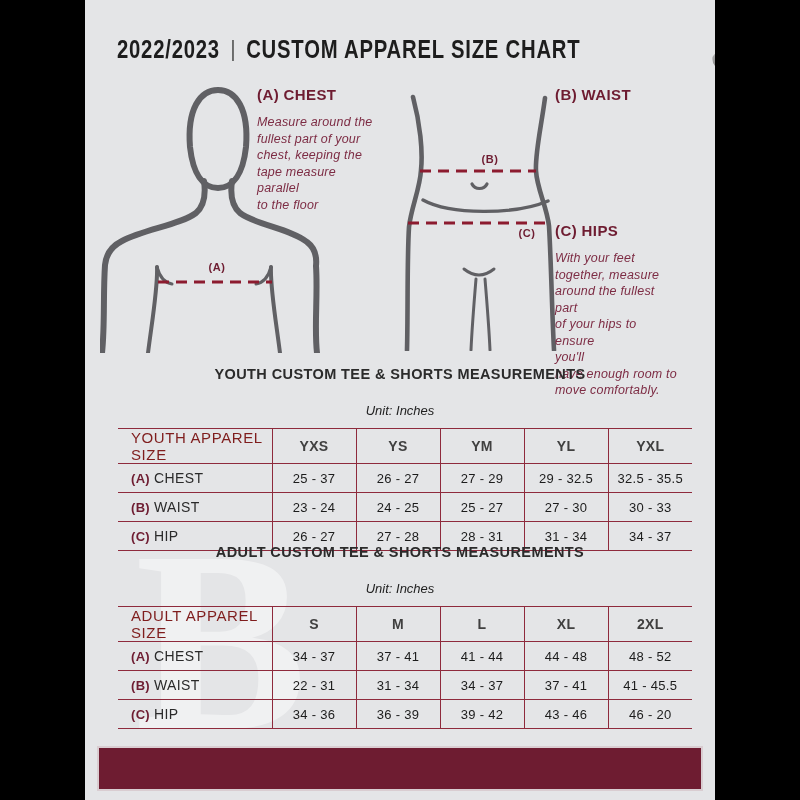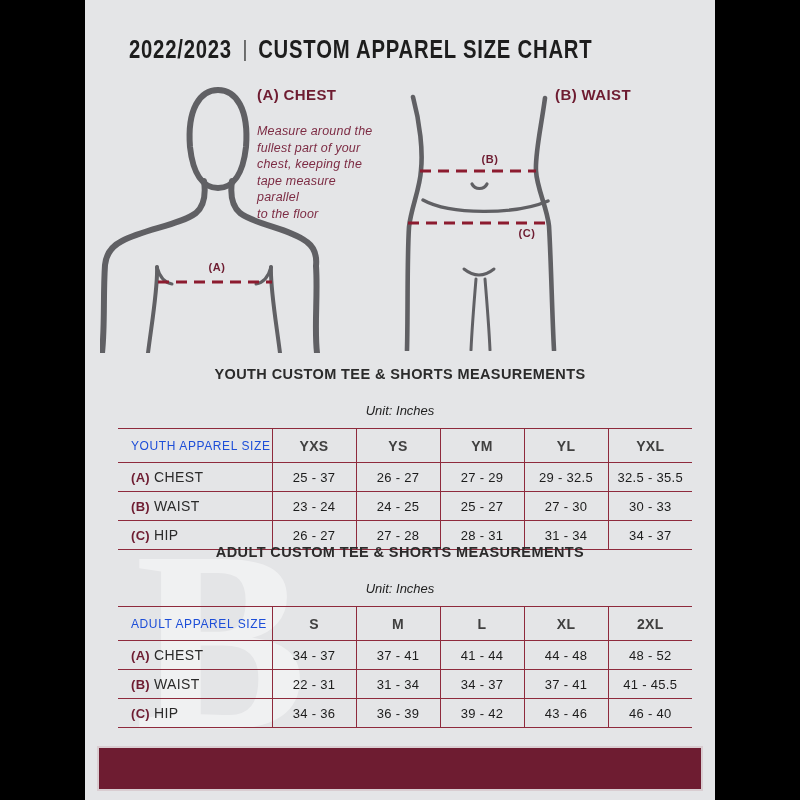--- a/index.html
+++ b/index.html
@@ -12,21 +12,21 @@
     background:#e4e5e7;overflow:hidden;
   }
   
   .watermark{
     position:absolute;left:50px;top:538px;
     font:700 258px "Liberation Serif",serif;line-height:.8;
     color:rgba(255,255,255,.45);pointer-events:none;
   }
   
   .header{
-    position:absolute;top:0;left:12px;width:630px;height:82px;
+    position:absolute;top:0;left:0;width:630px;height:82px;
     display:flex;align-items:center;justify-content:space-between;
     padding:16px 22px 0 32px;box-sizing:border-box;
   }
   .title-group{display:flex;align-items:center;transform:scaleX(.78);transform-origin:left center;white-space:nowrap;}
   .title-group .year,.title-group .chart-title{
     font-size:26px;font-weight:700;color:#1d1d1d;letter-spacing:1px;
   }
   .title-group .sep{font-size:22px;font-weight:400;color:#3a3a3a;margin:0 14px;}
   .brand-group{display:flex;align-items:center;}
   .brand-logo{width:42px;height:44px;margin-right:11px;}
@@ -35,21 +35,21 @@
   .fig{position:absolute;}
   .fig-torso{left:15px;top:0;}
   .fig-lower{left:315px;top:8px;}
   .marker{
     position:absolute;font-size:11px;font-weight:700;color:#6e1c31;
     transform:translateX(-50%);letter-spacing:.5px;
   }
   .guide-block{position:absolute;width:122px;}
   .guide-heading{font-size:15px;font-weight:700;color:#6e1c31;letter-spacing:.4px;}
   .guide-body{
-    margin-top:20px;font-size:12.5px;font-style:italic;color:#7d2c44;
+    margin-top:11px;font-size:12.5px;font-style:italic;color:#7d2c44;
     line-height:16.5px;white-space:pre-line;letter-spacing:.2px;
   }
   .guide-chest{left:172px;top:1px;}
   .guide-waist{left:470px;top:1px;}
   .guide-hips{left:470px;top:137px;}
   
   .table-section{position:absolute;left:0;width:630px;text-align:center;}
   .section-youth{top:366px;}
   .section-adult{top:544px;}
   .table-title{font-size:14.5px;font-weight:700;color:#2b2b2b;letter-spacing:.4px;line-height:16px;}
@@ -58,21 +58,21 @@
     border-collapse:collapse;table-layout:fixed;width:574px;
     margin:9px 0 0 33px;text-align:center;
   }
   table.size-table td{
     border:1.5px solid #8e2a3c;height:28px;padding:0;
     font-size:13px;color:#1c1c1c;letter-spacing:.3px;
   }
   table.size-table tr.head td{height:33px;}
   table.size-table td:first-child{border-left:none;text-align:left;padding-left:13px;}
   table.size-table td:last-child{border-right:none;}
-  table.size-table tr.head td.rowhead{font-size:12px;color:#1d4ed8;letter-spacing:.6px;font-weight:400;}
+  table.size-table tr.head td.rowhead{font-size:15px;color:#7f1d1d;letter-spacing:.6px;font-weight:400;}
   table.size-table tr.head td.size{font-weight:700;font-size:14px;color:#404040;}
   .key{color:#6e1c31;font-weight:700;margin-right:4px;}
   .lbl{color:#2a2a2a;font-size:14px;letter-spacing:.4px;}
   col.c0{width:154px;} col.cn{width:84px;}
   
   .footer-bar{
     position:absolute;left:12px;top:746px;width:602px;height:41px;
     background:#6e1c31;border:2px solid #d9cdd1;
   }
   .stroke{fill:none;stroke:#606064;stroke-linecap:round;}
@@ -142,20 +142,30 @@
       <div class="guide-heading">(A) CHEST</div>
       <div class="guide-body">Measure around the
 fullest part of your
 chest, keeping the
 tape measure parallel
 to the floor</div>
     </div>
     <div class="guide-block guide-waist">
       <div class="guide-heading">(B) WAIST</div>
     </div>
+    <div class="guide-block guide-hips">
+      <div class="guide-heading">(C) HIPS</div>
+      <div class="guide-body">With your feet
+together, measure
+around the fullest part
+of your hips to ensure
+you'll
+have enough room to
+move comfortably.</div>
+    </div>
   </div>
 
   <div class="table-section section-youth">
     <div class="table-title">YOUTH CUSTOM TEE &amp; SHORTS MEASUREMENTS</div>
     <div class="table-unit">Unit: Inches</div>
     <table class="size-table">
       <colgroup>
           <col class="c0">
           <col class="cn">
           <col class="cn">
@@ -236,20 +246,20 @@
         <td>34 - 37</td>
         <td>37 - 41</td>
         <td>41 - 45.5</td>
       </tr>
       <tr>
         <td><span class="key">(C)</span><span class="lbl">HIP</span></td>
         <td>34 - 36</td>
         <td>36 - 39</td>
         <td>39 - 42</td>
         <td>43 - 46</td>
-        <td>46 - 40</td>
+        <td>46 - 20</td>
       </tr>
     </tbody>
       </table>
   </div>
 
   <div class="footer-bar"></div>
 </div>
 
 </body></html>

